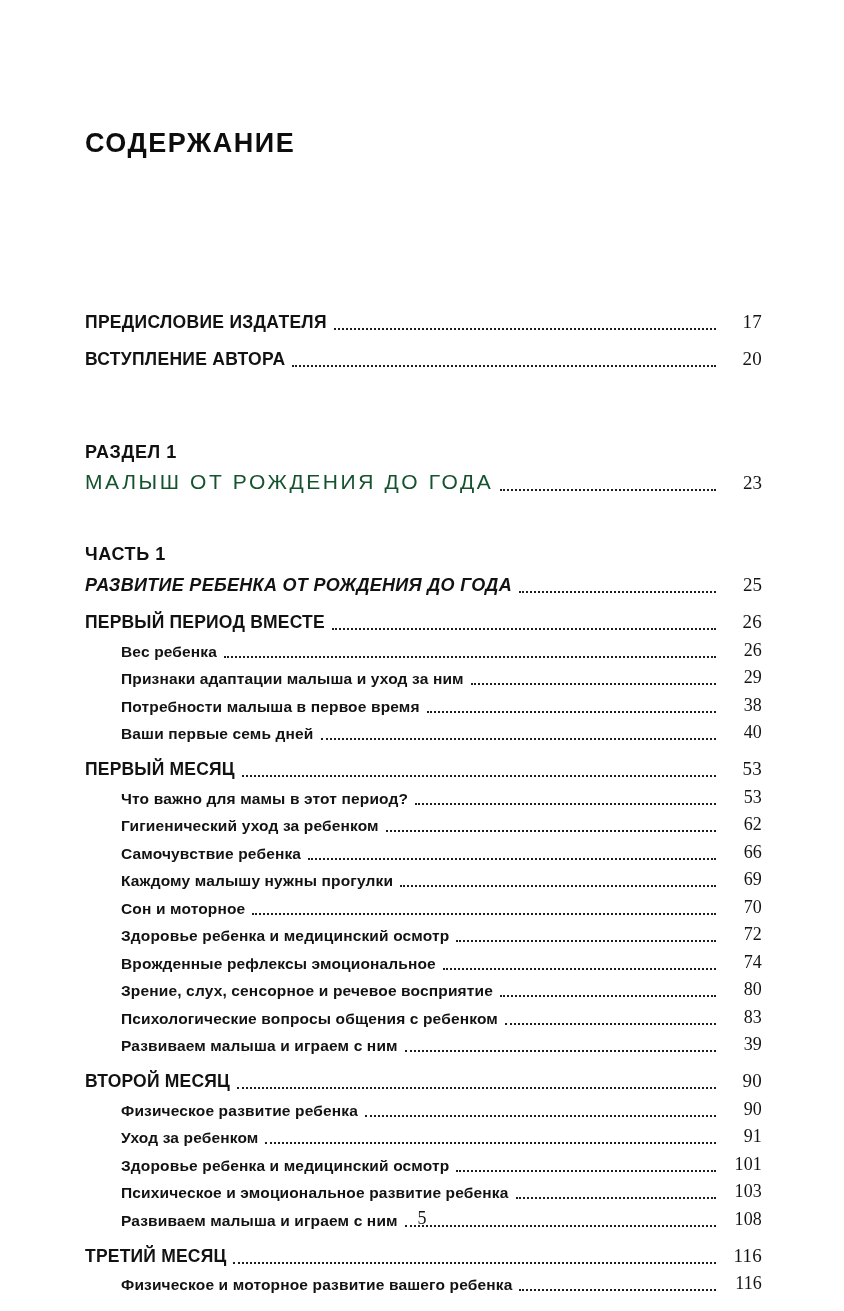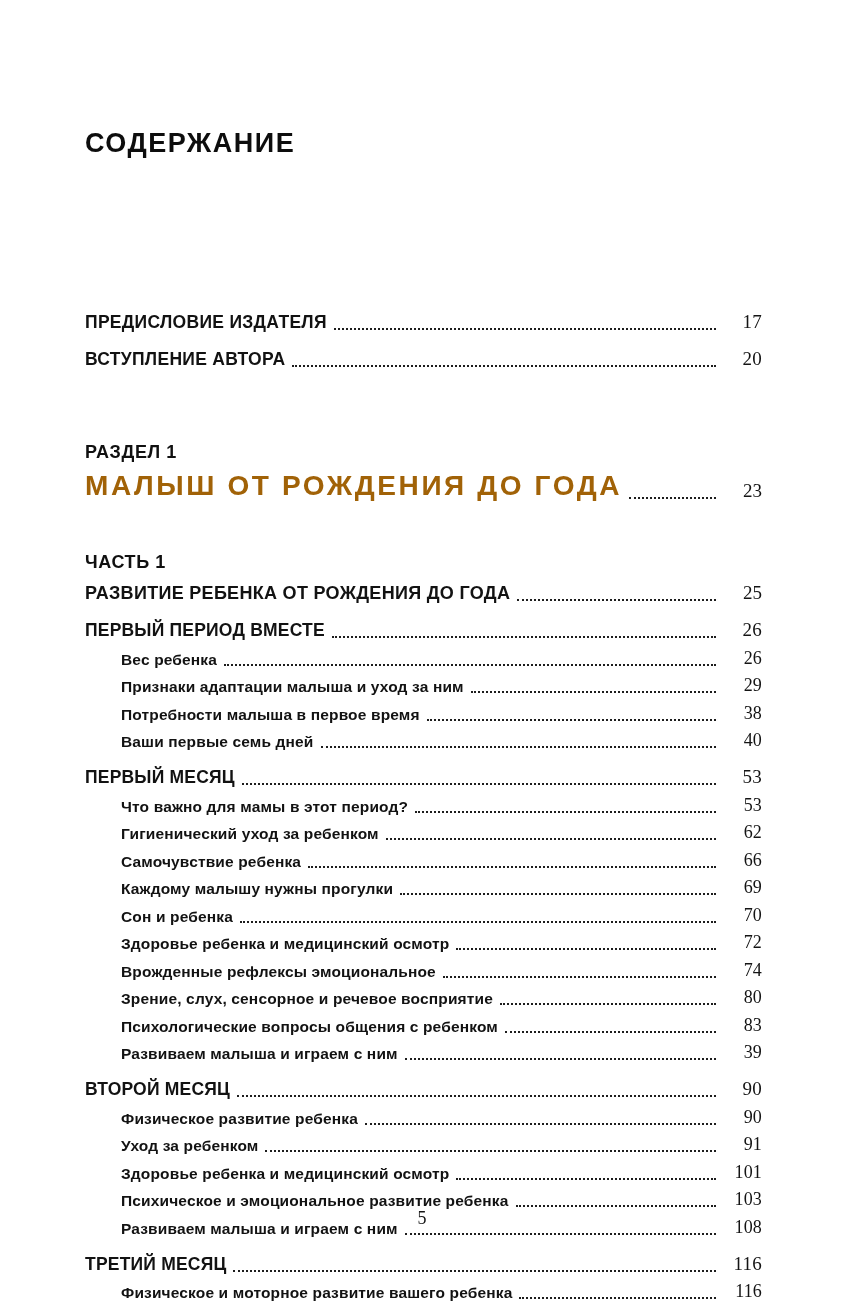--- a/index.html
+++ b/index.html
@@ -53,31 +53,32 @@
   }
   .section-block { margin-top: 72px; }
   .kicker {
     font-size: 18px;
     font-weight: 800;
     letter-spacing: 0.6px;
     color: #101010;
   }
   .section-title-row { margin-top: 7px; }
   .section-title {
-    font-size: 28px;
-    font-weight: 700;
+    font-size: 21px;
+    font-weight: 400;
     letter-spacing: 2.6px;
-    color: #a16207;
+    color: #14532d;
   }
   .part-block { margin-top: 50px; }
   .part-title-row { margin-top: 9px; }
   .part-title {
     font-size: 18px;
     font-weight: 800;
     letter-spacing: 0.3px;
+    font-style: italic;
   }
   .chapter-row {
     margin-top: 15px;
     font-size: 17.5px;
     font-weight: 800;
     letter-spacing: 0.2px;
   }
   .subitems { margin-left: 36px; }
   .subitem-row {
     font-size: 15.5px;
@@ -186,21 +187,21 @@
         <span>Самочувствие ребенка</span>
         <span class="dots"></span>
         <span class="pg">66</span>
       </div>
       <div class="row subitem-row">
         <span>Каждому малышу нужны прогулки</span>
         <span class="dots"></span>
         <span class="pg">69</span>
       </div>
       <div class="row subitem-row">
-        <span>Сон и ребенка</span>
+        <span>Сон и моторное</span>
         <span class="dots"></span>
         <span class="pg">70</span>
       </div>
       <div class="row subitem-row">
         <span>Здоровье ребенка и медицинский осмотр</span>
         <span class="dots"></span>
         <span class="pg">72</span>
       </div>
       <div class="row subitem-row">
         <span>Врожденные рефлексы эмоциональное</span>

